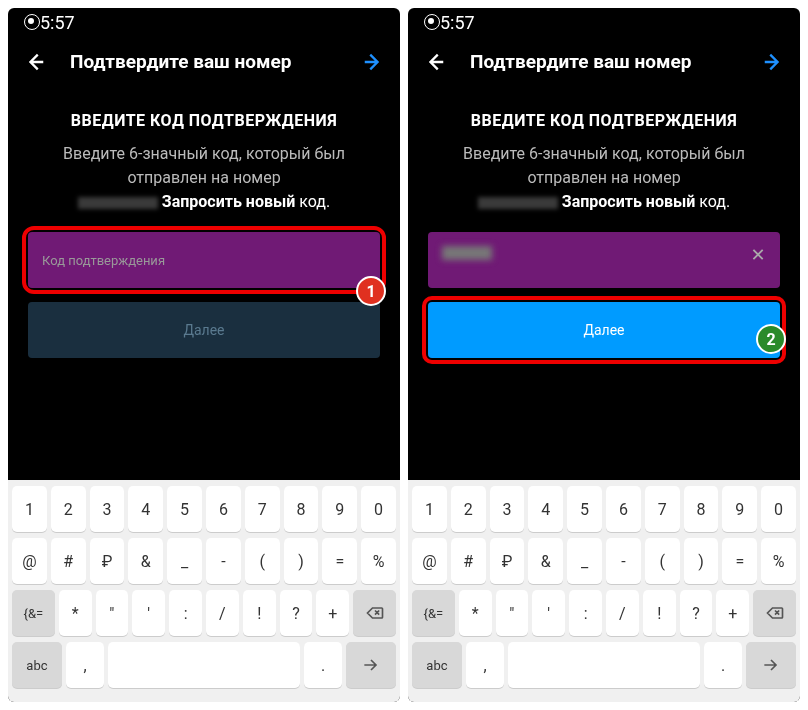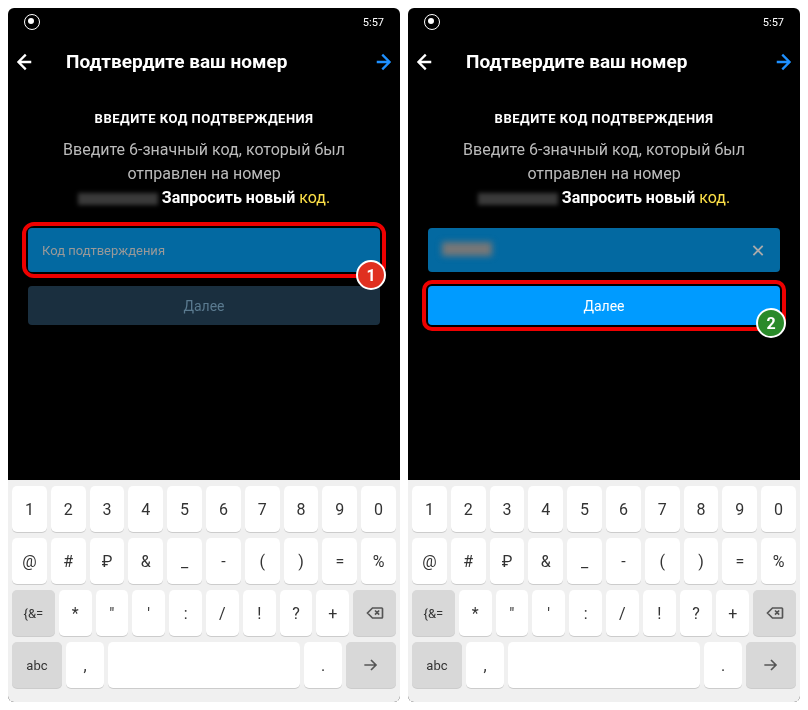--- a/index.html
+++ b/index.html
@@ -1,38 +1,38 @@
 <!DOCTYPE html>
 <html><head>
 <meta charset="utf-8">
 <style>
 * { margin: 0; padding: 0; box-sizing: border-box; font-family: -apple-system, Roboto, Arial, sans-serif; }
 body { background: #fff; display: flex; gap: 8px; padding: 8px; }
 .phone { width: 396px; height: 694px; background: #000; border-radius: 6px; overflow: hidden; position: relative; display: flex; flex-direction: column; }
-.statusbar { height: 28px; display: flex; align-items: center; justify-content: space-between; padding: 0 16px; color: #fff; font-size: 11px; }
+.statusbar { height: 28px; display: flex; align-items: center; justify-content: flex-start; padding: 0 16px; color: #fff; font-size: 18px; }
 .status-icon { width: 16px; height: 16px; border: 1.5px solid #fff; border-radius: 50%; position: relative; }
 .status-icon::after { content: ""; position: absolute; width: 6px; height: 6px; background: #fff; border-radius: 50%; left: 3px; top: 3px; }
-.header { display: flex; align-items: center; padding: 14px 4px; gap: 32px; }
+.header { display: flex; align-items: center; padding: 14px 16px; gap: 24px; }
 .header-title { color: #fff; font-size: 19px; font-weight: bold; flex: 1; }
 .arrow-back, .arrow-forward { width: 22px; height: 22px; display: flex; align-items: center; justify-content: center; }
 .arrow-back svg { stroke: #fff; }
 .arrow-forward svg { stroke: #1e90ff; }
 .content { padding: 24px 20px 0; text-align: center; color: #fff; }
-.heading { font-size: 13px; font-weight: bold; letter-spacing: 0.5px; margin-bottom: 12px; }
+.heading { font-size: 16px; font-weight: bold; letter-spacing: 0.5px; margin-bottom: 12px; }
 .desc { font-size: 16px; color: #bbb; line-height: 1.5; }
 .redacted { display: inline-block; width: 80px; height: 12px; background: #3a3a3a; vertical-align: middle; filter: blur(2px); }
 .link { color: #fff; font-weight: bold; text-align: center; }
-.suffix { color: #fde047; }
+.suffix { color: #ffffff; }
 .input-wrap { margin: 18px 20px 0; position: relative; }
-.code-input { width: 100%; height: 44px; background: #0369a1; border: none; border-radius: 4px; padding: 0 14px; color: #fff; font-size: 13px; }
+.code-input { width: 100%; height: 56px; background: #701a75; border: none; border-radius: 4px; padding: 0 14px; color: #fff; font-size: 13px; }
 .code-input::placeholder { color: #999; }
 .input-redacted { position: absolute; left: 14px; top: 14px; width: 50px; height: 14px; background: #777; filter: blur(3px); }
 .clear-btn { position: absolute; right: 12px; top: 12px; width: 20px; height: 20px; display: flex; align-items: center; justify-content: center; color: #aaa; font-size: 18px; cursor: pointer; }
 .highlight-red { outline: 4px solid #e00; outline-offset: 2px; border-radius: 6px; }
-.next-btn { margin: 14px 20px 0; height: 39px; border-radius: 4px; display: flex; align-items: center; justify-content: center; font-size: 14px; cursor: pointer; }
+.next-btn { margin: 14px 20px 0; height: 56px; border-radius: 4px; display: flex; align-items: center; justify-content: center; font-size: 14px; cursor: pointer; }
 .next-btn.disabled { background: #1a2f3f; color: #5a7a8f; }
 .next-btn.enabled { background: #009bff; color: #fff; }
 .badge { position: absolute; width: 30px; height: 30px; border-radius: 50%; border: 2px solid #fff; display: flex; align-items: center; justify-content: center; color: #fff; font-weight: bold; font-size: 16px; z-index: 10; }
 .badge-1 { background: #e03020; }
 .badge-2 { background: #2a8a2a; }
 .keyboard { position: absolute; bottom: 0; left: 0; right: 0; background: #f0f0f0; padding: 6px 4px 8px; }
 .kb-row { display: flex; gap: 4px; margin-bottom: 6px; }
 .kb-key { flex: 1; height: 46px; background: #fff; border-radius: 5px; display: flex; align-items: center; justify-content: center; font-size: 16px; color: #333; box-shadow: 0 1px 0 rgba(0,0,0,0.15); cursor: pointer; }
 .kb-key.special { background: #d8d8d8; font-size: 13px; }
 .kb-key.space { flex: 5; background: #fff; }

